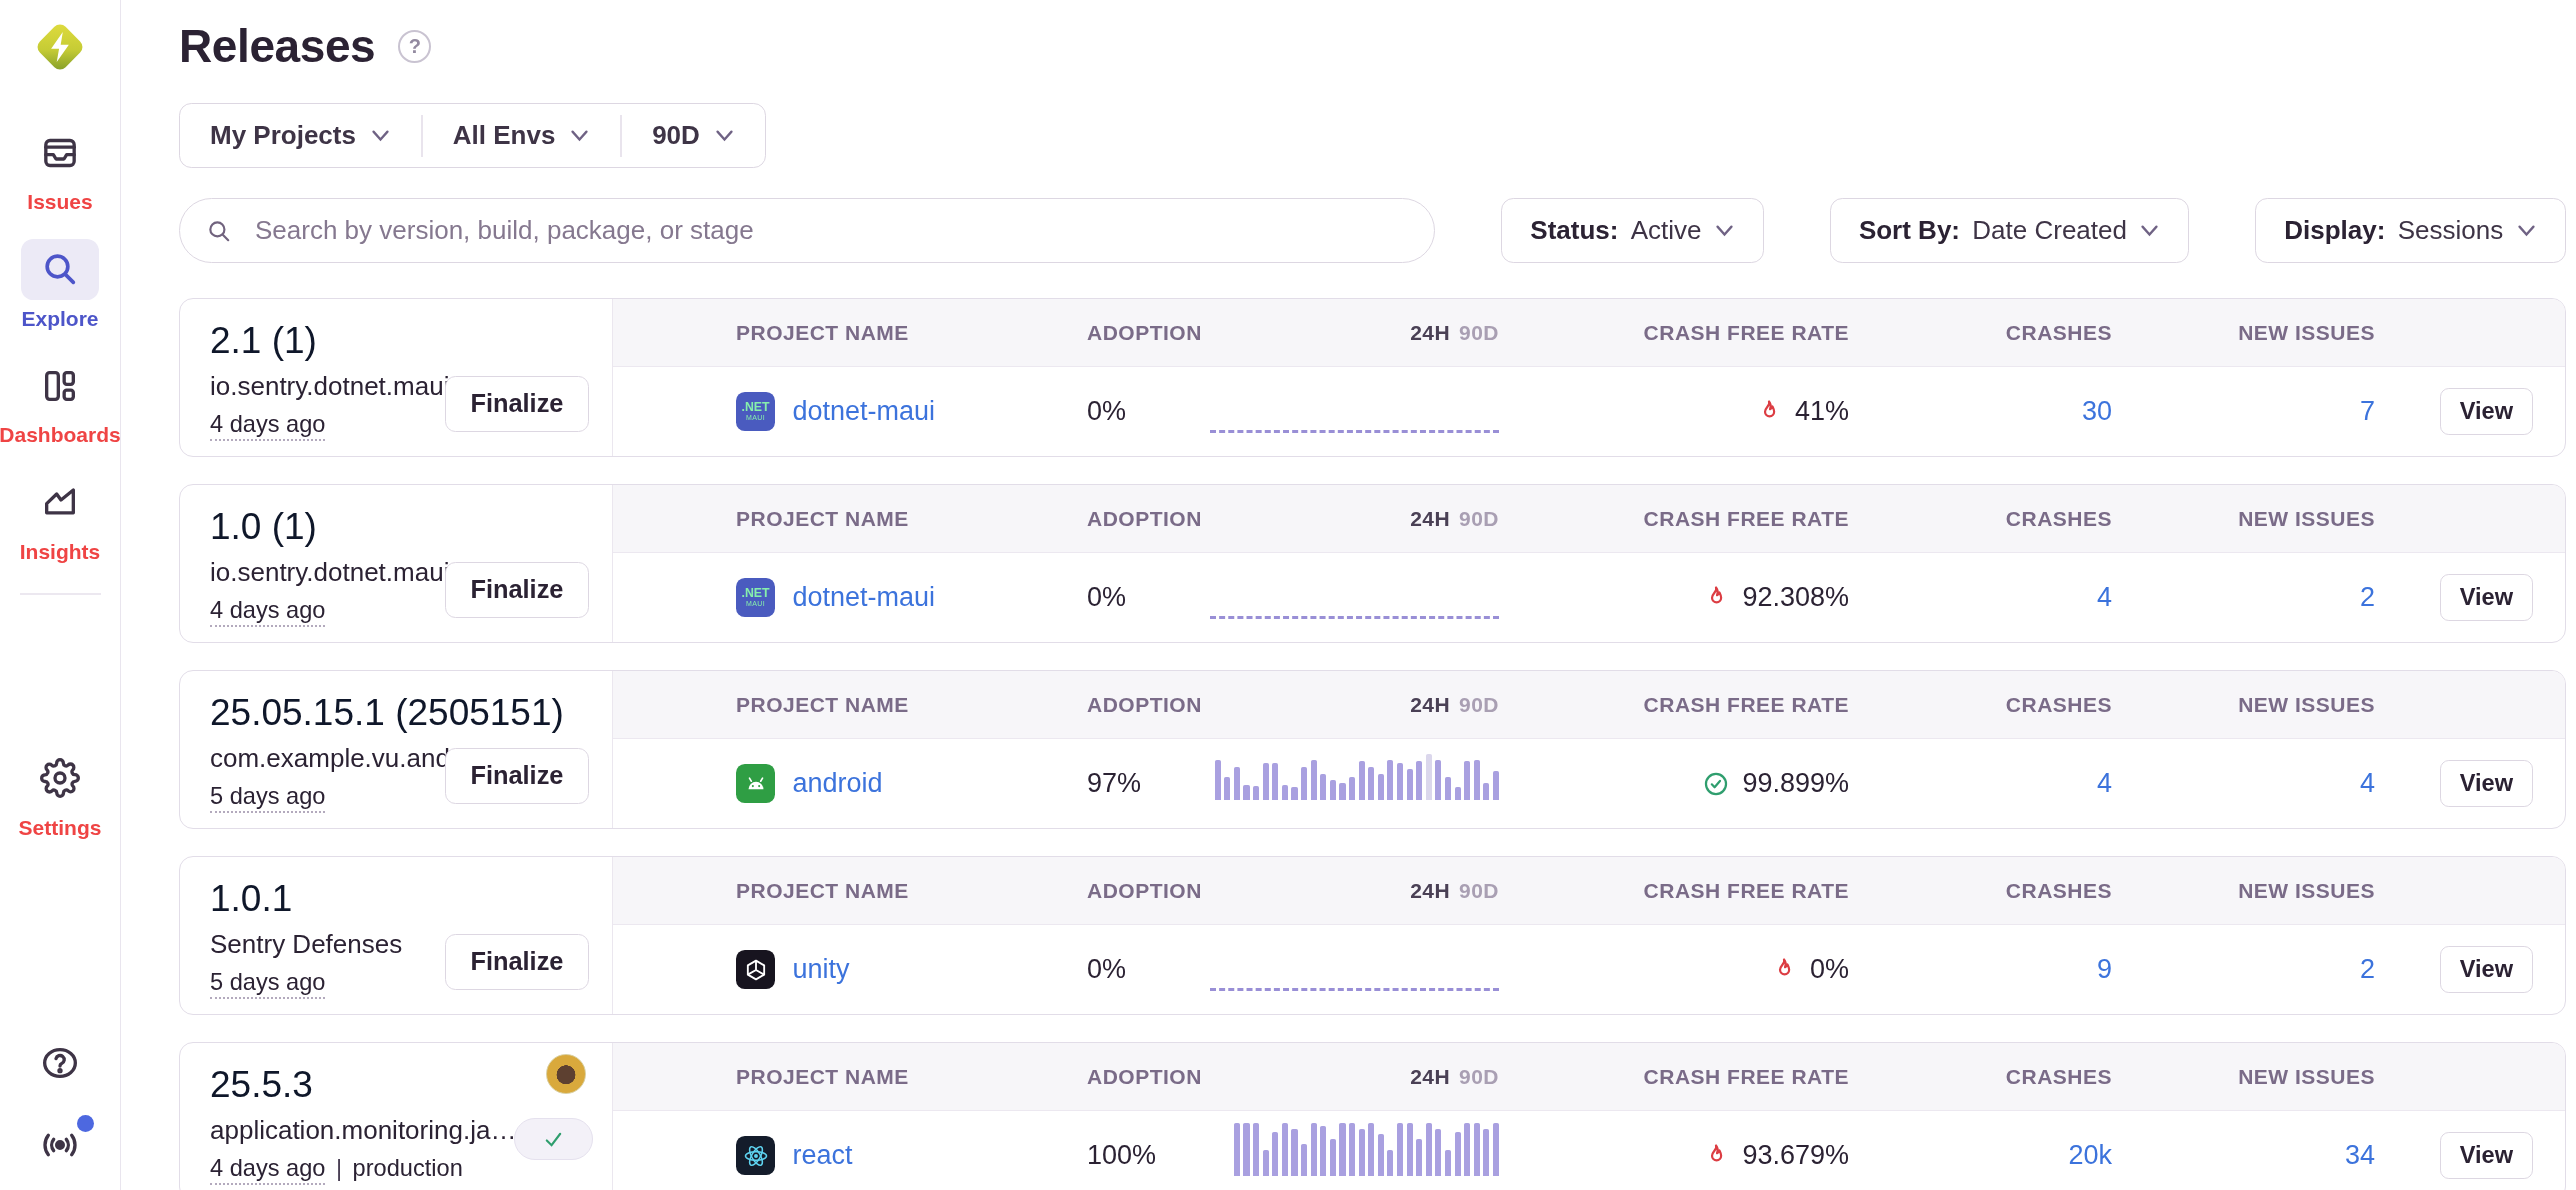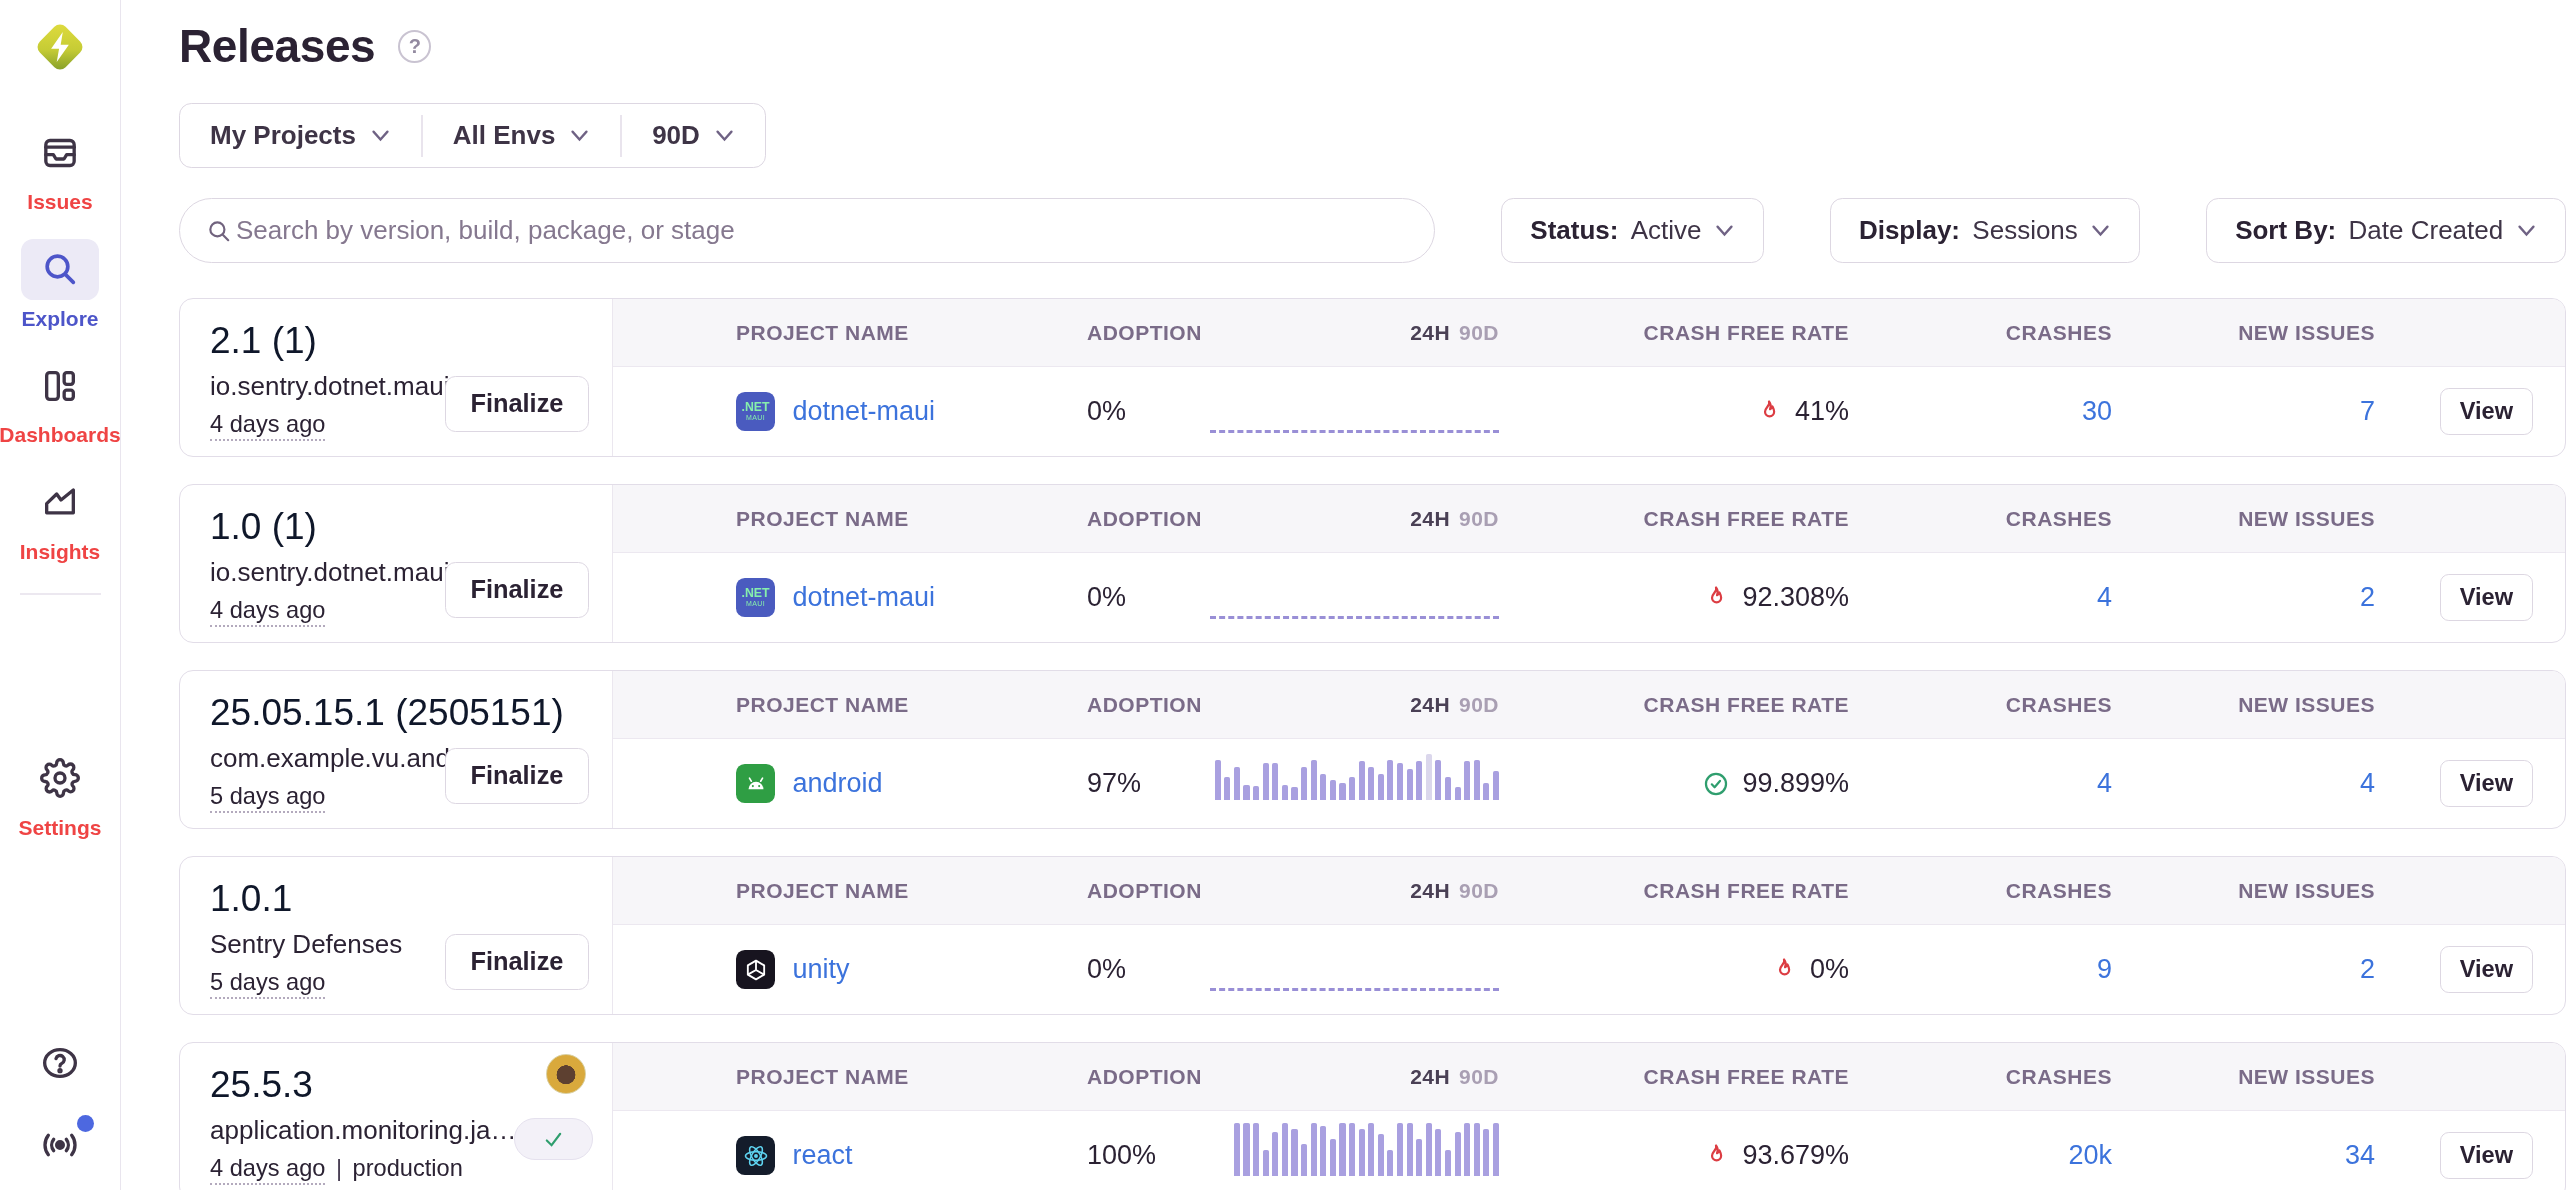--- a/index.html
+++ b/index.html
@@ -49,21 +49,21 @@
     margin-top:30px; display:inline-flex; align-items:stretch;
     border:1.8px solid #ddd7e2; border-radius:12.3px; height:65px; background:#fff;
   }
   .fseg { display:flex; align-items:center; gap:14px; padding:0 30px; font-size:26px; font-weight:700; color:#3e3446; cursor:pointer; white-space:nowrap; }
   .fdiv { width:1.8px; background:#e9e4ed; margin:10.5px 0; }
 
   .controls-row { margin-top:30px; display:flex; gap:26px; align-items:center; }
   .searchbox {
     flex:1; max-width:1390px; height:65px;
     border:1.8px solid #ddd7e2; border-radius:35px;
-    display:flex; align-items:center; gap:2px; padding:11px 26px; background:#fff;
+    display:flex; align-items:center; gap:21px; padding:11px 26px; background:#fff;
   }
   .searchbox svg { width:26px; height:26px; flex:none; }
   .searchbox input { border:none; outline:none; flex:1; font-size:26px; color:#2b2233; font-family:inherit; background:transparent; }
   .searchbox input::placeholder { color:#85788f; }
   .ctrl-pill {
     height:65px; border:1.8px solid #ddd7e2; border-radius:12.3px; background:#fff;
     display:flex; align-items:center; gap:12.3px; padding:0 28px;
     font-size:26px; color:#3e3446; cursor:pointer; white-space:nowrap;margin-left:40px;
   }
   .ctrl-pill .b { font-weight:700; color:#2b2233; }
@@ -263,29 +263,29 @@
         <input type="text" placeholder="Search by version, build, package, or stage" style="">
       </div>
       <div class="ctrl-pill">
         <span class="b">Status:</span>
         <span>Active</span>
         <svg class="chev" viewBox="0 0 24 16" fill="none" stroke="#6f6284" stroke-width="2.6" stroke-linecap="round">
             <path d="M4 3 L12 12 L20 3"></path>
           </svg>
       </div>
       <div class="ctrl-pill">
+        <span class="b">Sort By:</span>
+        <span>Date Created</span>
+        <svg class="chev" viewBox="0 0 24 16" fill="none" stroke="#6f6284" stroke-width="2.6" stroke-linecap="round">
+            <path d="M4 3 L12 12 L20 3"></path>
+          </svg>
+      </div>
+      <div class="ctrl-pill">
         <span class="b">Display:</span>
         <span>Sessions</span>
-        <svg class="chev" viewBox="0 0 24 16" fill="none" stroke="#6f6284" stroke-width="2.6" stroke-linecap="round">
-            <path d="M4 3 L12 12 L20 3"></path>
-          </svg>
-      </div>
-      <div class="ctrl-pill">
-        <span class="b">Sort By:</span>
-        <span>Date Created</span>
         <svg class="chev" viewBox="0 0 24 16" fill="none" stroke="#6f6284" stroke-width="2.6" stroke-linecap="round">
             <path d="M4 3 L12 12 L20 3"></path>
           </svg>
       </div>
     </div>
 
     <div>
         <div class="release">
     <div class="rel-left">
       <a class="rel-version">2.1 (1)</a>

